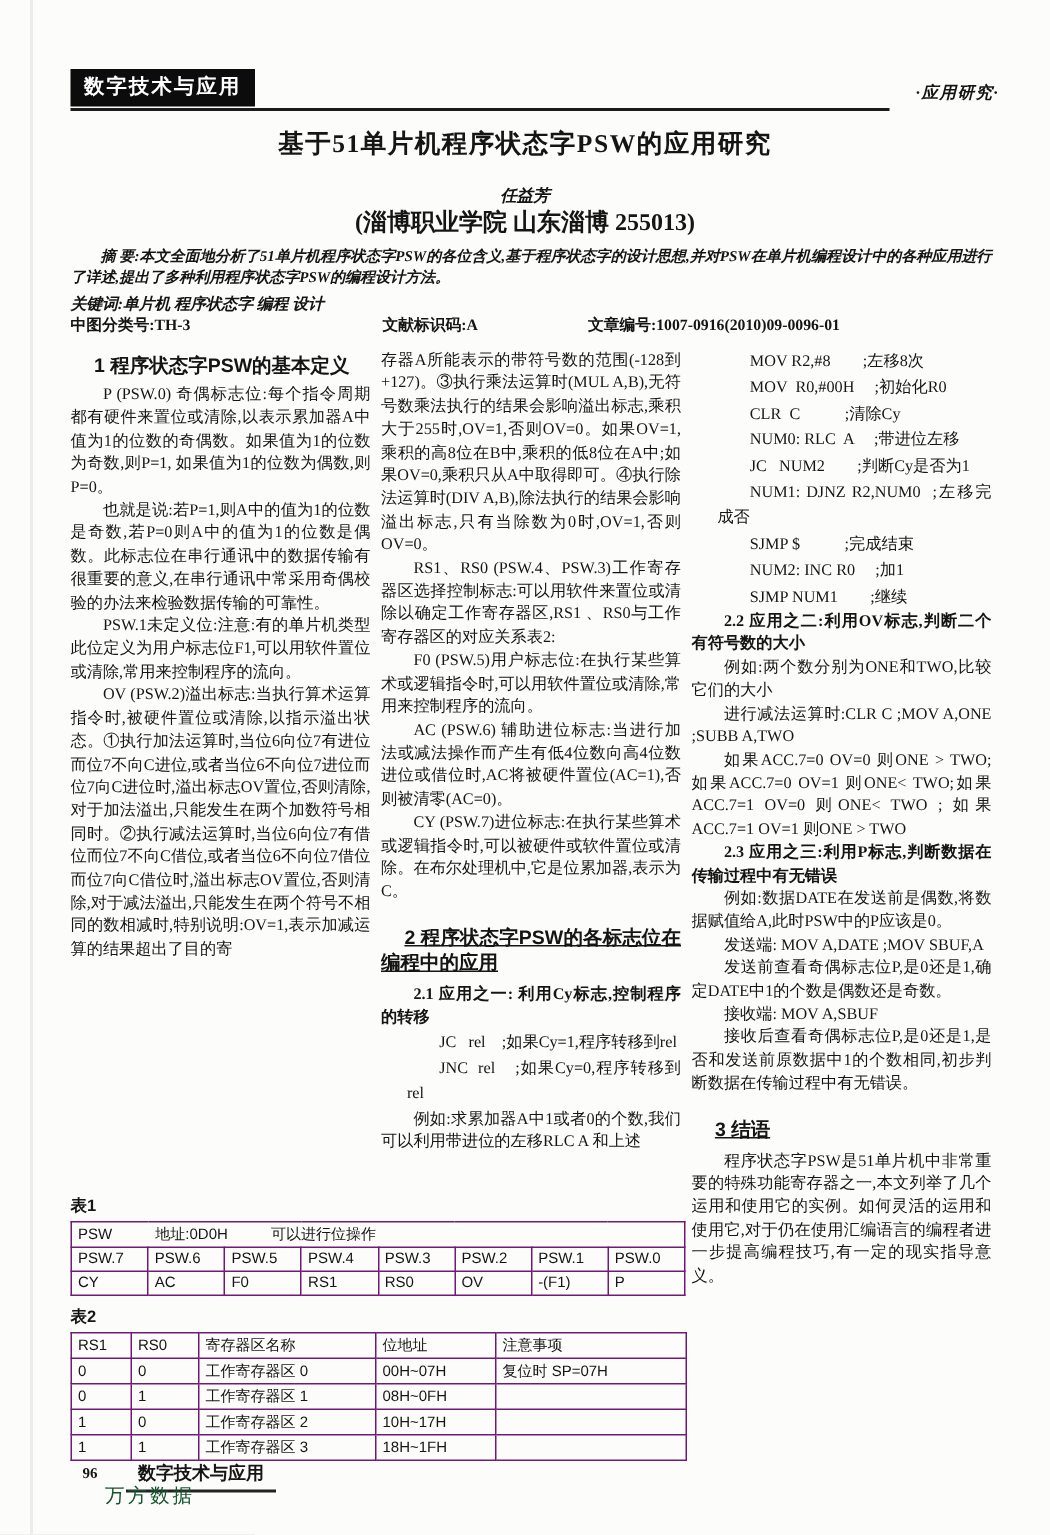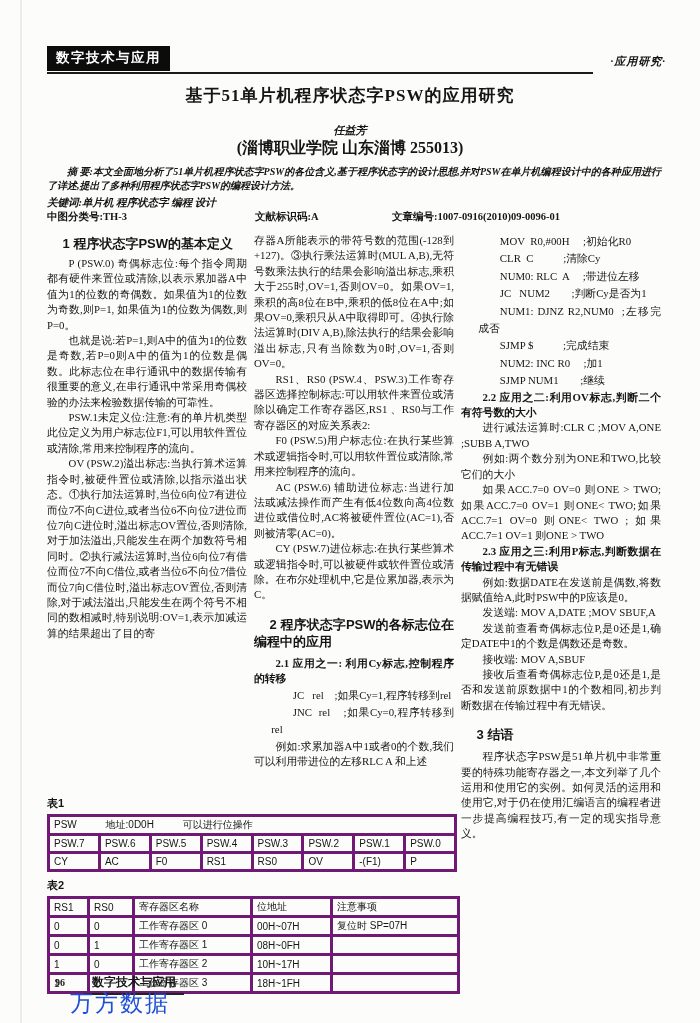--- a/index.html
+++ b/index.html
@@ -42,39 +42,39 @@
   
   .col { position:absolute; top:233px; width:200px; font-size:10.8px; line-height:15.4px;
     text-align:justify; overflow:hidden; }
   .col-1 { left:47px;  height:563px; }
   .col-2 { left:254px; height:563px; }
   .col-3 { left:461px; height:732px; }
   .col p { margin:0; text-indent:2em; }
   .col p.noindent { text-indent:0; }
   .sec-heading { font-family:"Liberation Sans", sans-serif; font-weight:bold; font-size:13px;
     line-height:17px; margin:2px 0 4px; text-indent:1.2em; }
-  .sec-heading.sp { margin-top:13px; margin-bottom:6px; }
+  .sec-heading.sp { margin-top:13px; margin-bottom:6px;text-decoration:underline; }
   .sub-heading { font-weight:bold; }
   .code-line { white-space:pre-wrap; margin:0; padding-left:1.6em; line-height:17.4px; text-indent:0; }
 
   
   .tables-area { position:absolute; left:47px; top:795px; width:410px;
     font-family:"Liberation Sans", sans-serif; }
   .table-label { text-align:left; font-weight:bold; font-size:11px; margin:1px 0 3px; }
   .tables-area table { border-collapse:collapse; width:100%; font-size:10px; table-layout:fixed; }
-  .tables-area td { border:3px solid #701a75; padding:1px 4px; height:13px; overflow:hidden;
+  .tables-area td { border:1px solid #701a75; padding:1px 4px; height:13px; overflow:hidden;
     white-space:nowrap; }
   .t1-top span { margin-right:26px; }
   .mt { margin-top:6px; }
 
   
   .footer-pageno { position:absolute; left:55px; top:977px; font-size:10px; font-weight:bold; }
   .footer-journal { position:absolute; left:84px; top:974px; font-size:12px; font-weight:bold;
     font-family:"Liberation Sans", sans-serif; border-bottom:2px solid #222; padding:0 8px 2px; }
-  .watermark { position:absolute; left:70px; top:988px; font-size:23px; color:#1d4ed8;
+  .watermark { position:absolute; left:70px; top:988px; font-size:13px; color:#14532d;
     font-family:"Liberation Sans", sans-serif; letter-spacing:2px; }
 </style>
 </head>
 <body>
 
 <div class="page">
   <div class="scan-edge"></div>
 
   <div class="badge">数字技术与应用</div>
   <div class="rule"></div>
@@ -107,31 +107,32 @@
     <p>AC (PSW.6) 辅助进位标志:当进行加法或减法操作而产生有低4位数向高4位数进位或借位时,AC将被硬件置位(AC=1),否则被清零(AC=0)。</p>
     <p>CY (PSW.7)进位标志:在执行某些算术或逻辑指令时,可以被硬件或软件置位或清除。在布尔处理机中,它是位累加器,表示为C。</p>
     <div class="sec-heading sp">2 程序状态字PSW的各标志位在编程中的应用</div>
     <p class="sub-heading">2.1 应用之一: 利用Cy标志,控制程序的转移</p>
     <p class="code-line">JC   rel    ;如果Cy=1,程序转移到rel</p>
     <p class="code-line">JNC  rel    ;如果Cy=0,程序转移到rel</p>
     <p>例如:求累加器A中1或者0的个数,我们可以利用带进位的左移RLC  A  和上述</p>
   </div>
 
   <div class="col col-3">
+    <p class="code-line">MOV R2,#8        ;左移8次</p>
     <p class="code-line">MOV  R0,#00H     ;初始化R0</p>
     <p class="code-line">CLR  C           ;清除Cy</p>
     <p class="code-line">NUM0: RLC  A     ;带进位左移</p>
     <p class="code-line">JC   NUM2        ;判断Cy是否为1</p>
     <p class="code-line">NUM1: DJNZ R2,NUM0  ;左移完成否</p>
     <p class="code-line">SJMP $           ;完成结束</p>
     <p class="code-line">NUM2: INC R0     ;加1</p>
     <p class="code-line">SJMP NUM1        ;继续</p>
     <p class="sub-heading">2.2 应用之二:利用OV标志,判断二个有符号数的大小</p>
+    <p>例如:两个数分别为ONE和TWO,比较它们的大小</p>
     <p>进行减法运算时:CLR  C ;MOV  A,ONE ;SUBB  A,TWO</p>
-    <p>例如:两个数分别为ONE和TWO,比较它们的大小</p>
     <p>如果ACC.7=0  OV=0  则ONE &gt; TWO; 如果ACC.7=0  OV=1  则ONE&lt; TWO;如果ACC.7=1  OV=0  则ONE&lt; TWO ; 如果ACC.7=1  OV=1  则ONE &gt; TWO</p>
     <p class="sub-heading">2.3 应用之三:利用P标志,判断数据在传输过程中有无错误</p>
     <p>例如:数据DATE在发送前是偶数,将数据赋值给A,此时PSW中的P应该是0。</p>
     <p>发送端:    MOV  A,DATE  ;MOV SBUF,A</p>
     <p>发送前查看奇偶标志位P,是0还是1,确定DATE中1的个数是偶数还是奇数。</p>
     <p>接收端:    MOV A,SBUF</p>
     <p>接收后查看奇偶标志位P,是0还是1,是否和发送前原数据中1的个数相同,初步判断数据在传输过程中有无错误。</p>
     <div class="sec-heading sp">3 结语</div>
     <p>程序状态字PSW是51单片机中非常重要的特殊功能寄存器之一,本文列举了几个运用和使用它的实例。如何灵活的运用和使用它,对于仍在使用汇编语言的编程者进一步提高编程技巧,有一定的现实指导意义。</p>
   </div>

